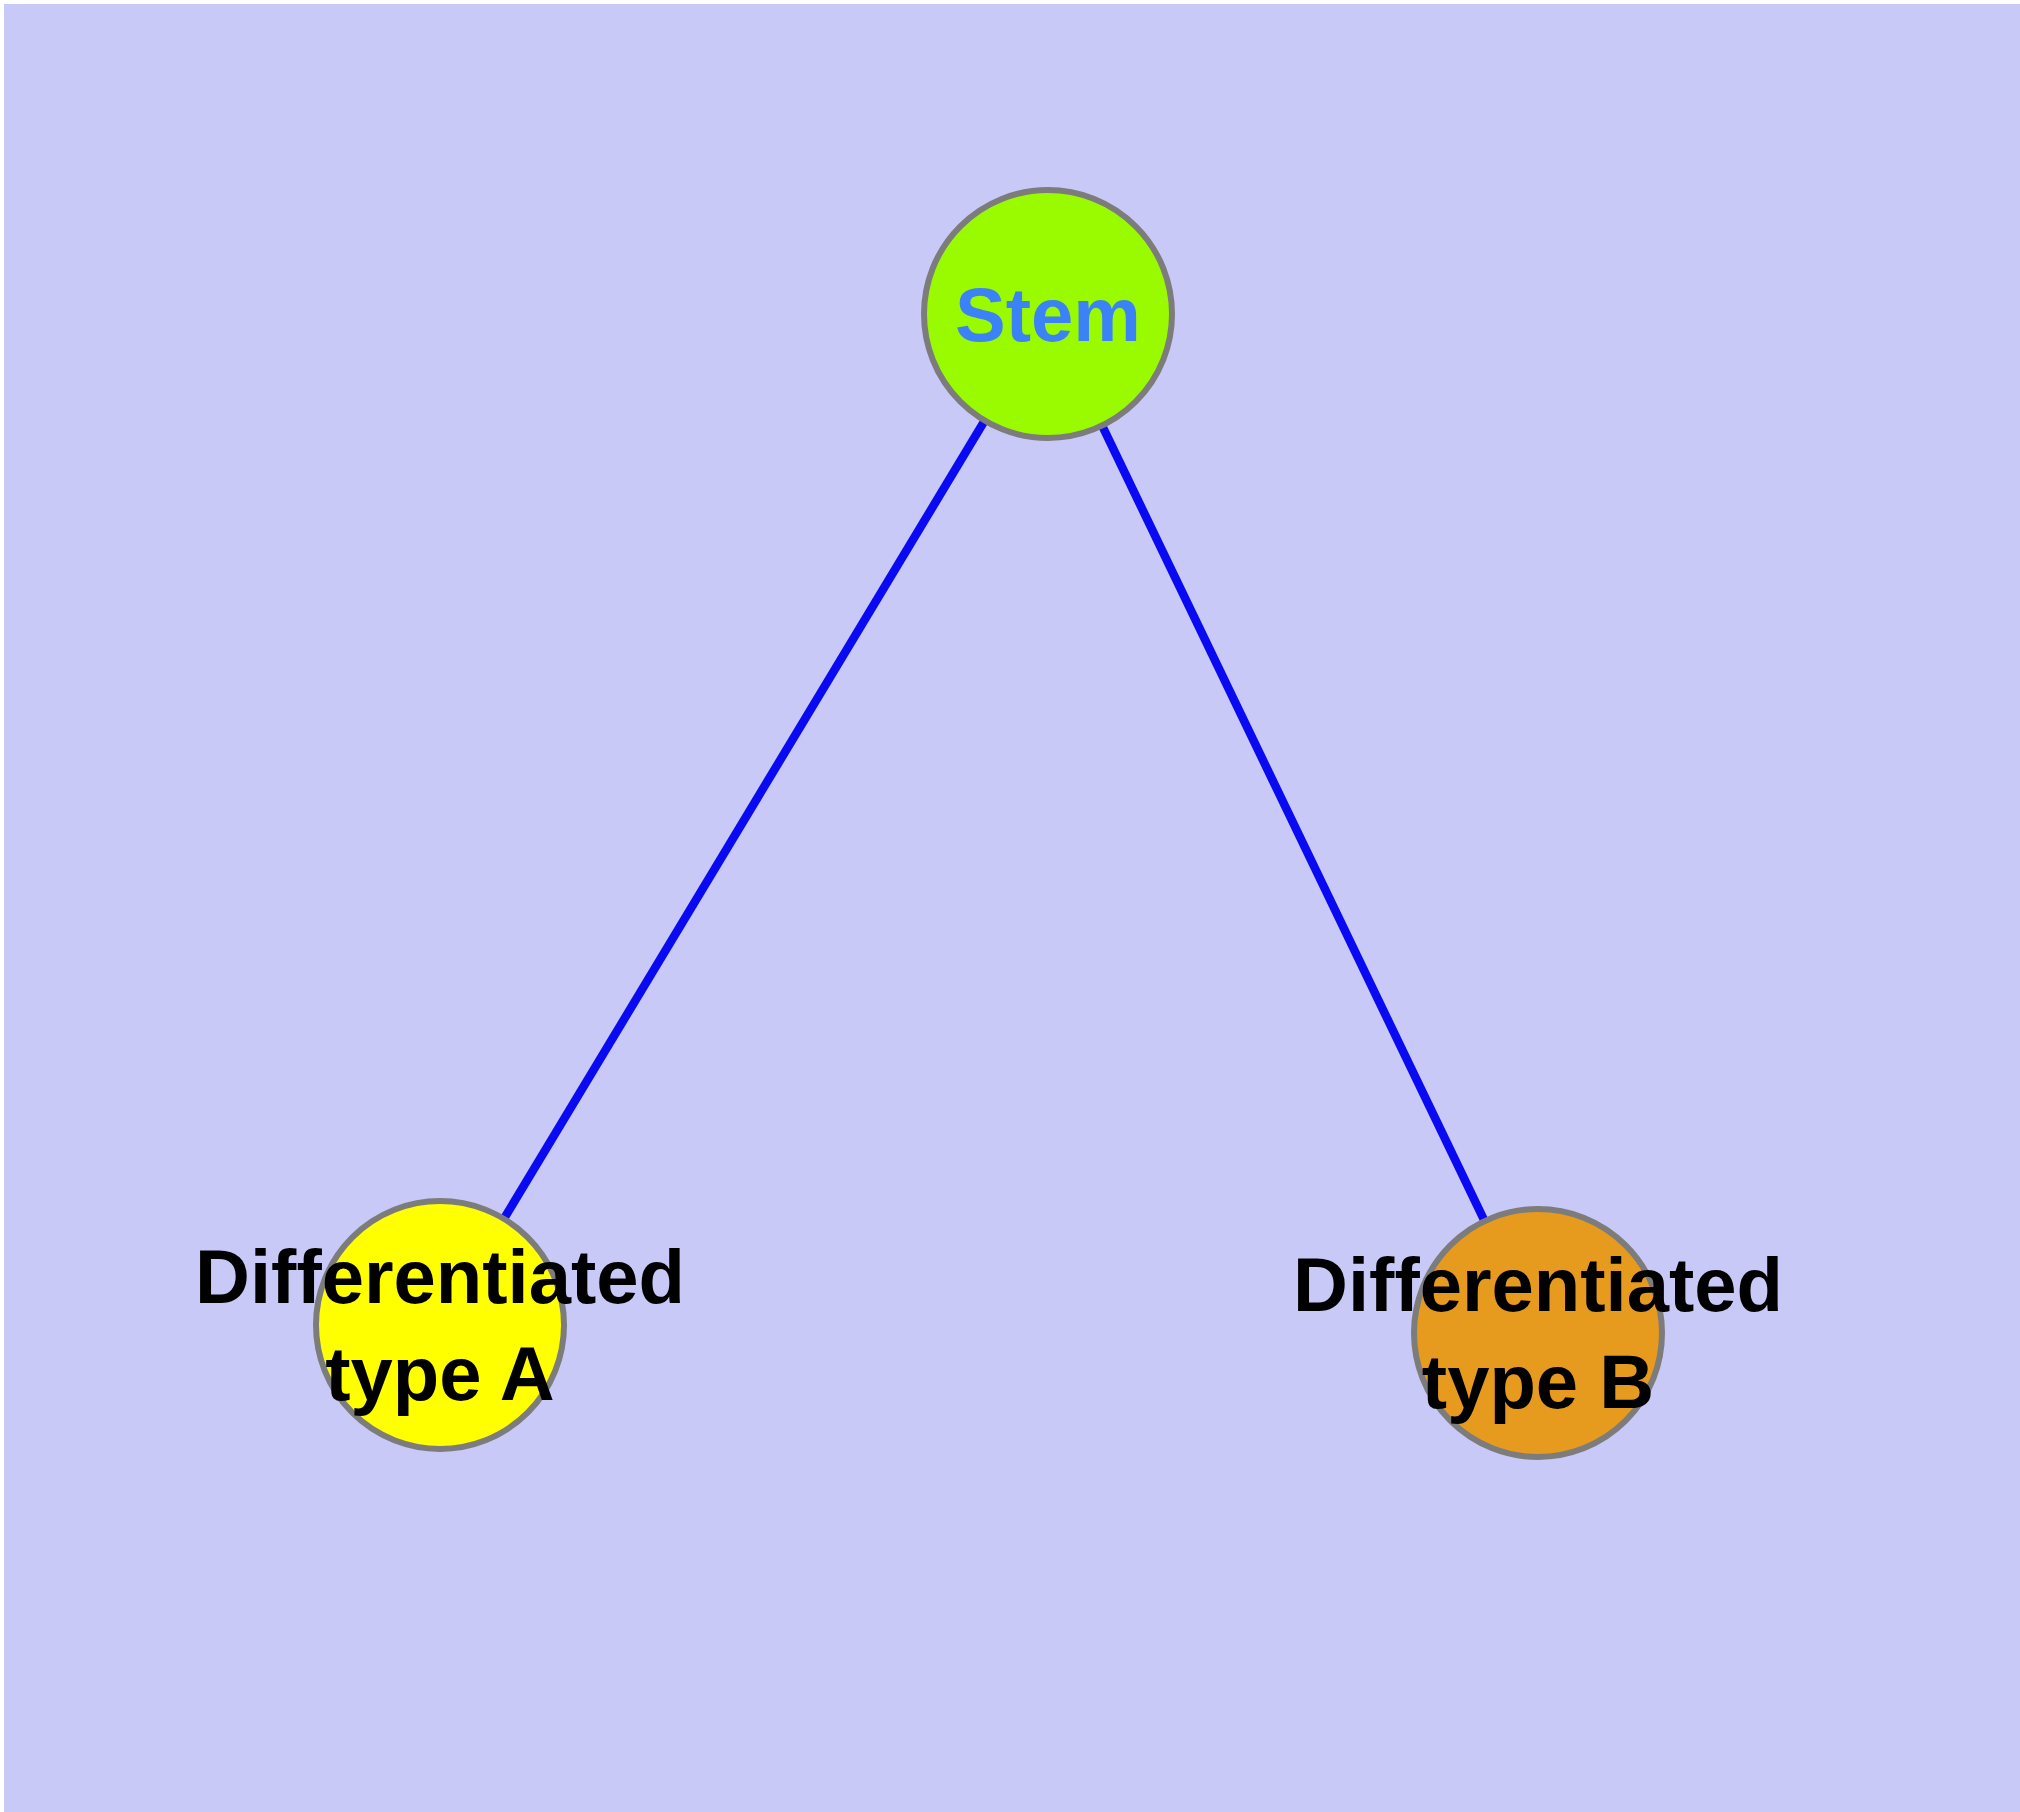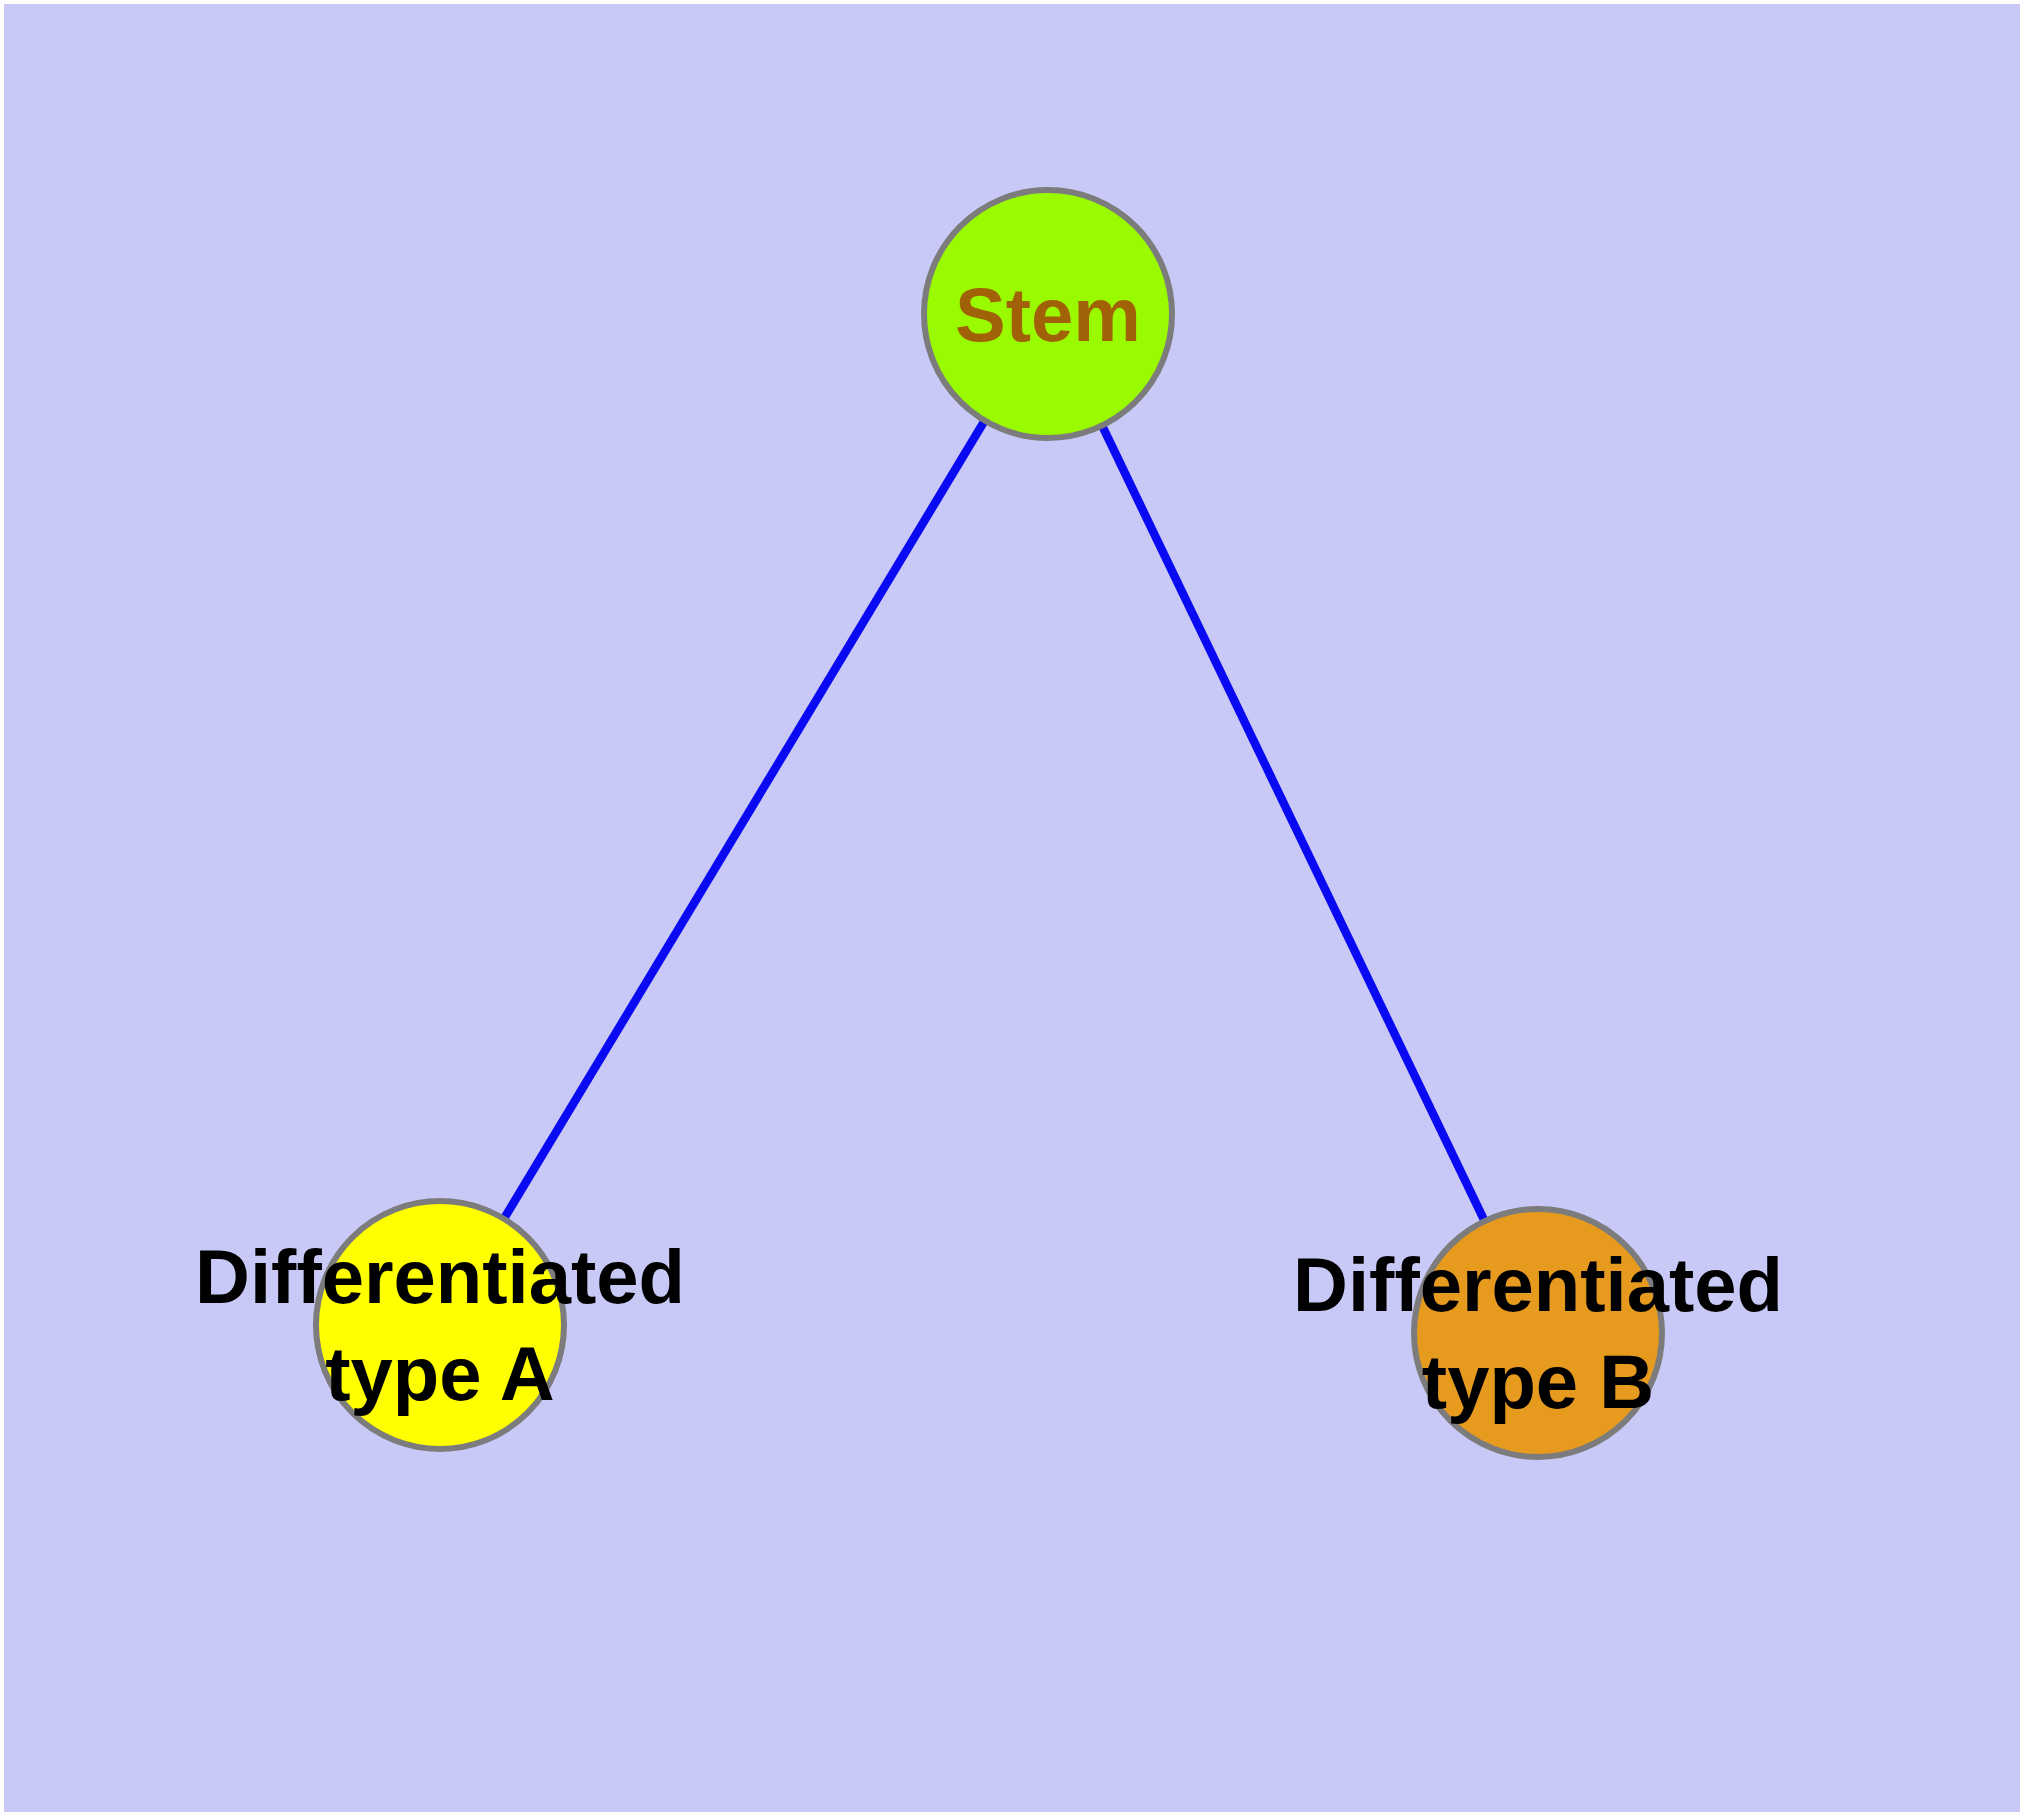--- a/index.html
+++ b/index.html
@@ -56,19 +56,19 @@
 
   <svg class="edges-layer" width="2021" height="1812" viewBox="0 0 2384 2138">
       <line x1="1237" y1="371" x2="519" y2="1563" stroke="#0a0af2" stroke-width="10"></line>
       <line x1="1237" y1="371" x2="1815" y2="1573" stroke="#0a0af2" stroke-width="10"></line>
     </svg>
 
   <div class="node" style="width: 254px; height: 254px; left: 921px; top: 187px; background: rgb(154, 251, 0); border: 6px solid rgb(124, 124, 124);"></div>
   <div class="node" style="width: 254px; height: 254px; left: 313px; top: 1198px; background: rgb(255, 255, 0); border: 6px solid rgb(124, 124, 124);"></div>
   <div class="node" style="width: 254px; height: 254px; left: 1411px; top: 1206px; background: rgb(230, 154, 30); border: 6px solid rgb(124, 124, 124);"></div>
 
-  <div class="node-label" style="left: 1048px; top: 314px; color: #a16207;">Stem</div>
+  <div class="node-label" style="left: 1048px; top: 314px; color: #3b82f6;">Stem</div>
   <div class="node-label" style="left: 440px; top: 1325px; color: rgb(0, 0, 0);">Differentiated
 type A</div>
   <div class="node-label" style="left: 1538px; top: 1333px; color: rgb(0, 0, 0);">Differentiated
 type B</div>
 </div>
 
 
 </body></html>

